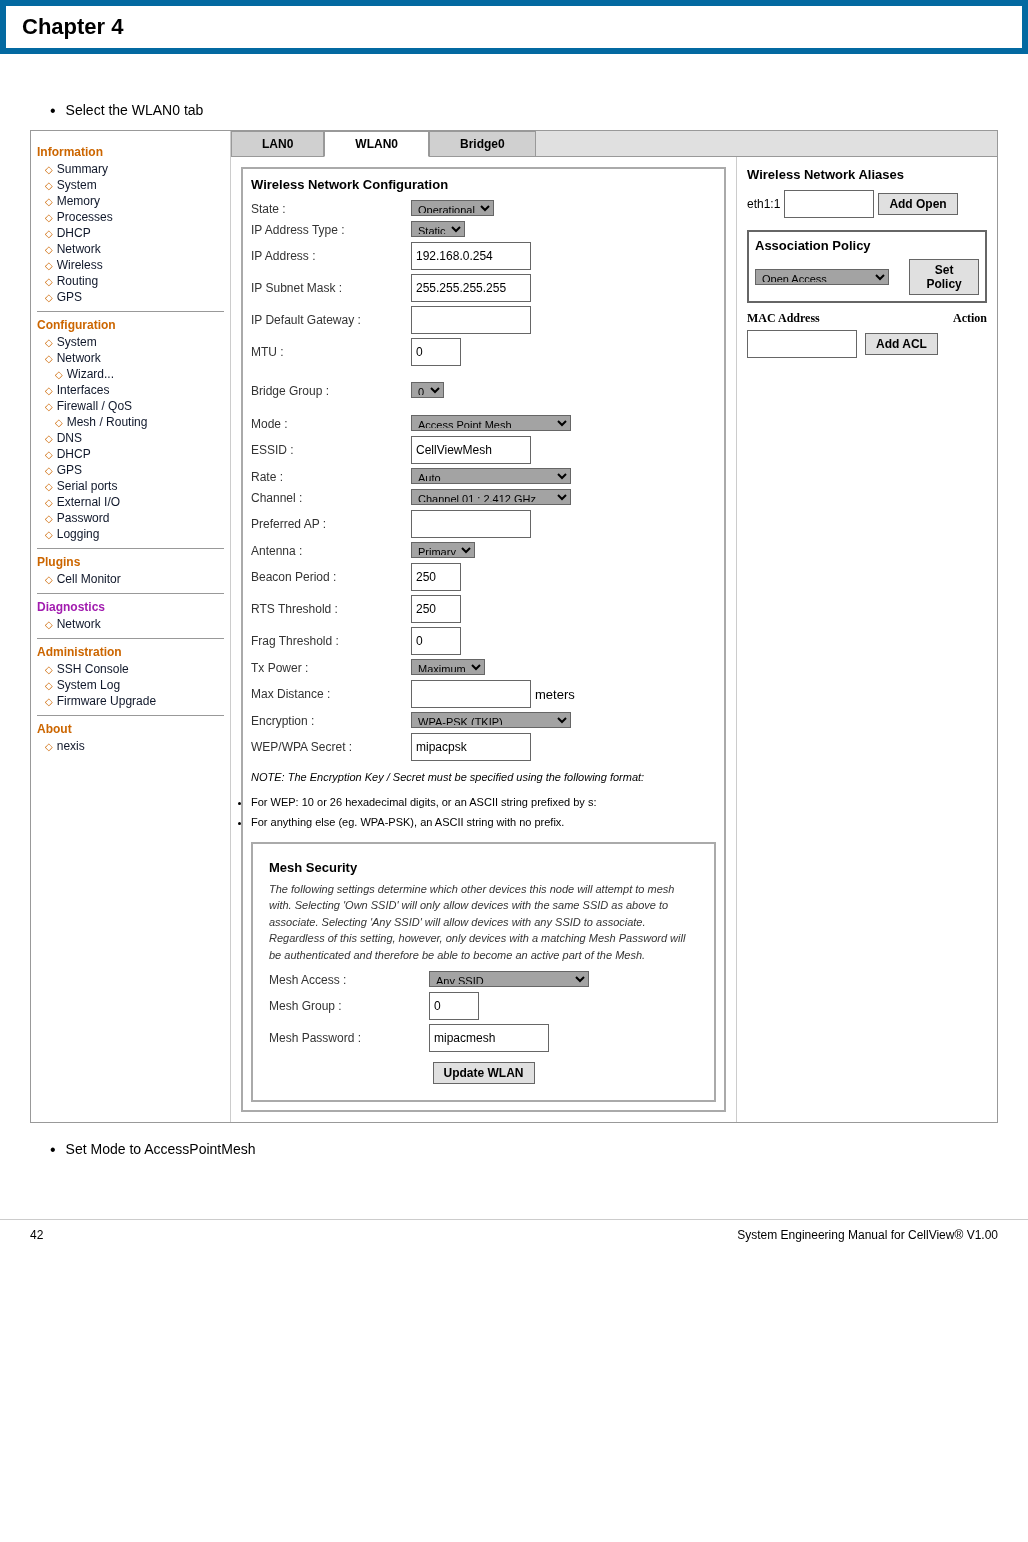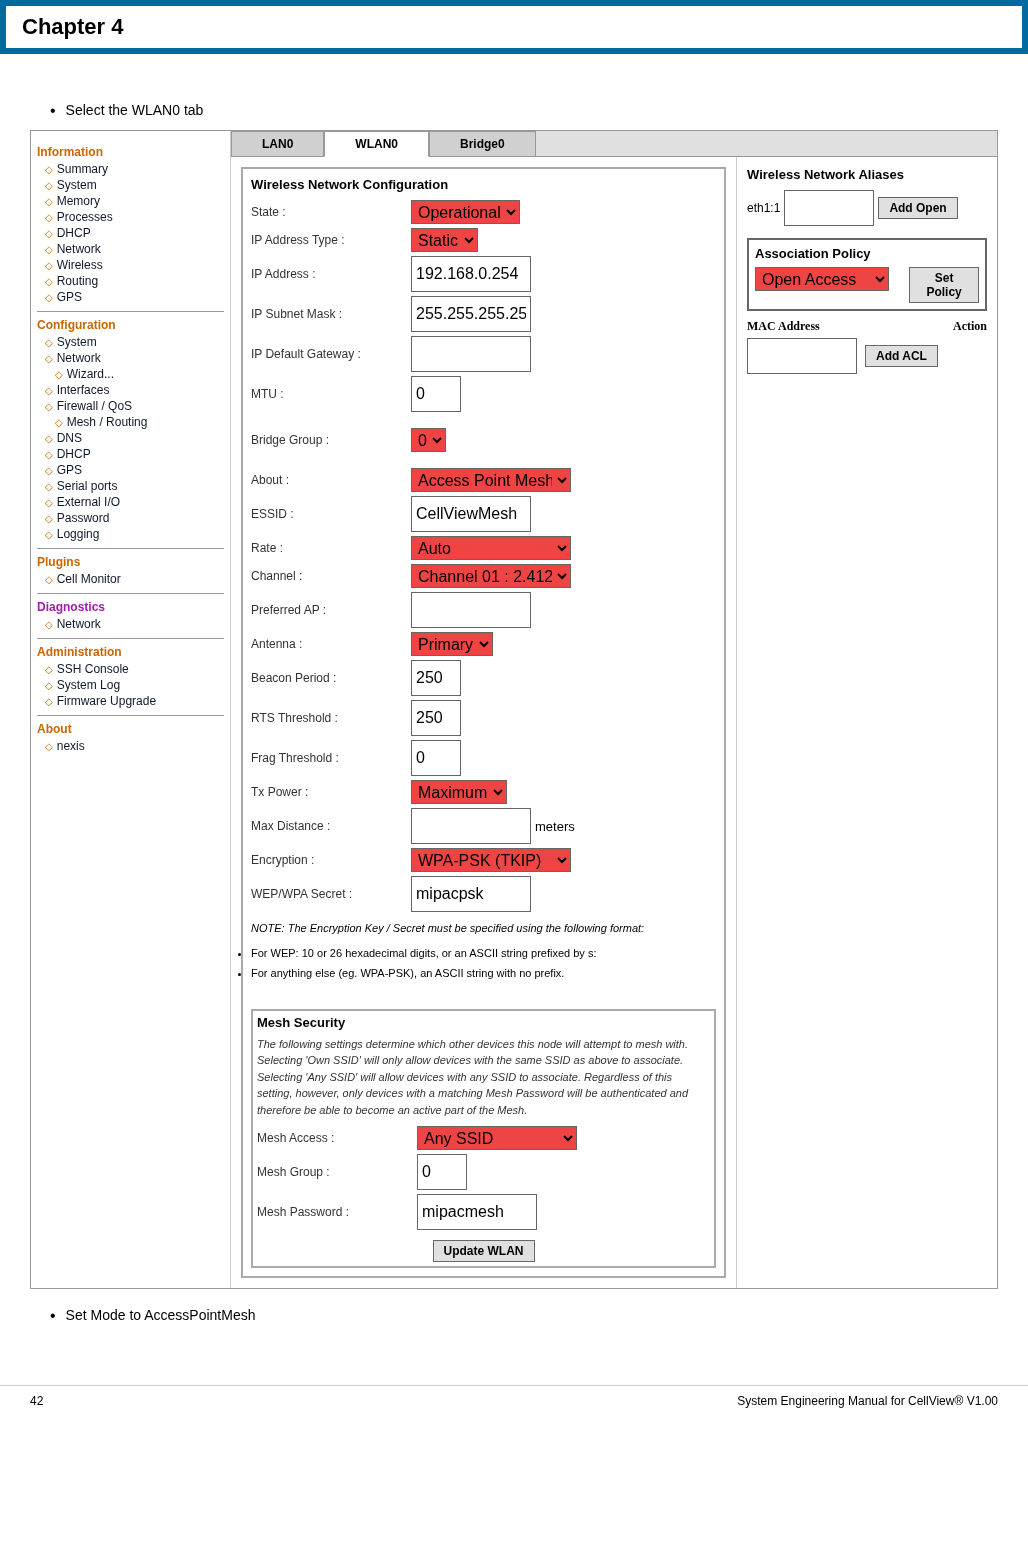--- a/index.html
+++ b/index.html
@@ -73,61 +73,61 @@
       color: #000;
     }
 
     .form-row { display: flex; align-items: center; margin: 4px 0; }
     .form-label { width: 160px; font-size: 12px; color: #333; }
     .form-control { flex: 1; }
 
     input[type="text"], input[type="password"] {
       border: 1px solid #666;
       padding: 2px 4px;
-      font-size: 16px;
-      height: 36px;
+      font-size: 12px;
+      height: 28px;
     }
 
     select {
       border: 1px solid #666;
       padding: 2px 2px;
-      font-size: 16px;
-      height: 24px;
-      background: #ef4444;
+      font-size: 11px;
+      height: 16px;
+      background: #a3a3a3;
     }
 
     .btn {
       padding: 3px 10px;
       border: 1px solid #666;
       background: #e0e0e0;
       cursor: pointer;
       font-size: 12px;
       font-weight: bold;
     }
 
     
     .aliases-section { margin-bottom: 12px; }
     .aliases-row { display: flex; align-items: center; gap: 4px; margin-bottom: 4px; font-size: 12px; }
     .alias-label { font-size: 12px; }
 
     .association-box { border: 2px solid #666; padding: 6px; margin-bottom: 8px; }
     .association-title { font-weight: bold; font-size: 13px; margin-bottom: 6px; }
-    .assoc-row { display: flex; align-items: flex-start; gap: 20px; }
+    .assoc-row { display: flex; align-items: center; gap: 20px; }
 
     .mac-section { font-size: 12px; }
     .mac-header { display: flex; justify-content: space-between; font-weight: bold; margin-bottom: 4px; font-family: Liberation Serif, serif; }
     .mac-row { display: flex; align-items: center; gap: 8px; }
 
     
     .note-text { font-size: 11px; margin: 8px 0; line-height: 1.5; font-style: italic; }
     .note-list { font-size: 11px; line-height: 1.6; }
     .note-list li { margin-bottom: 3px; }
 
     
-    .mesh-security-box { border: 2px solid #aaa; padding: 4px; margin-top: 26px; }
+    .mesh-security-box { border: 2px solid #aaa; padding: 16px; margin-top: 10px; }
     .mesh-desc { font-size: 11px; line-height: 1.5; margin-bottom: 8px; color: #333; font-style: italic; }
 
     
     .spacer-row { height: 8px; }
 
     
     .page-footer {
       display: flex;
       justify-content: space-between;
       padding: 8px 30px;
@@ -371,21 +371,21 @@
                 <div class="form-control">
                   <select>
                     <option>0</option>
                   </select>
                 </div>
               </div>
 
               <div class="spacer-row"></div>
 
               <div class="form-row">
-                <div class="form-label">About :</div>
+                <div class="form-label">Mode :</div>
                 <div class="form-control">
                   <select class="wide">
                     <option>Access Point Mesh</option>
                   </select>
                 </div>
               </div>
 
               <div class="form-row">
                 <div class="form-label">ESSID :</div>
                 <div class="form-control">

